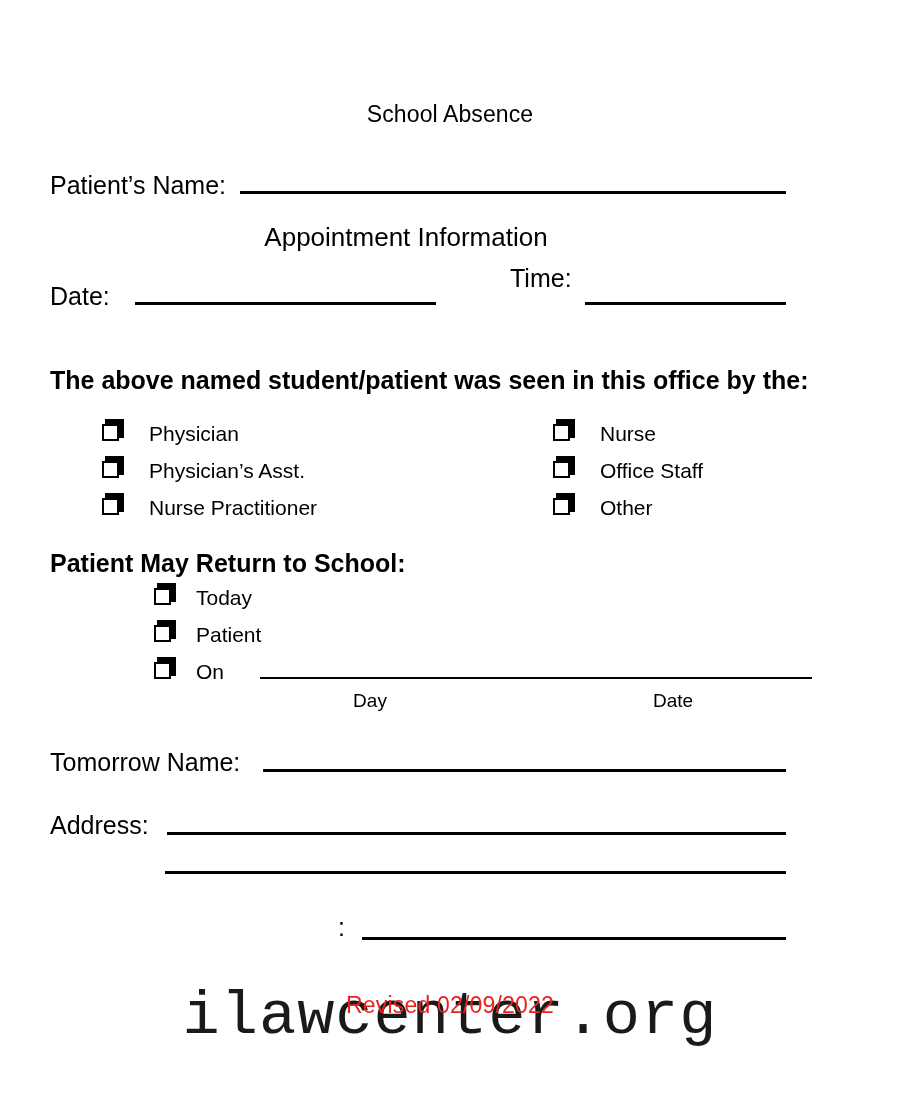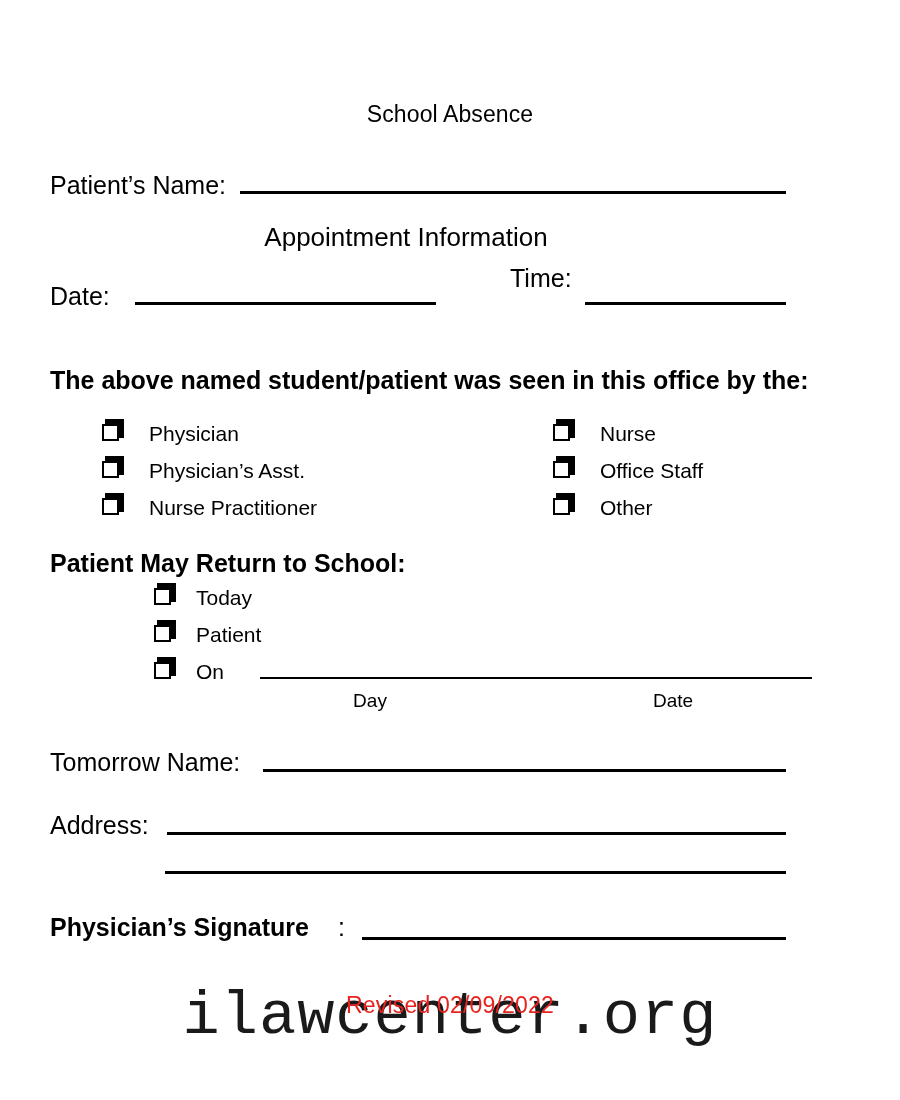--- a/index.html
+++ b/index.html
@@ -204,20 +204,19 @@
   <div class="abs caption" style="left:320px; top:690px; width:100px;">Day</div>
   <div class="abs caption" style="left:623px; top:690px; width:100px;">Date</div>
 
   <div class="abs label" style="left:50px; top:747px;">Tomorrow Name:</div>
   <div class="rule" style="left:263px; top:769px; width:523px;"></div>
 
   <div class="abs label" style="left:50px; top:810px;">Address:</div>
   <div class="rule" style="left:167px; top:832px; width:619px;"></div>
   <div class="rule" style="left:165px; top:871px; width:621px;"></div>
 
-  <div class="abs label bold" style="left:50px; top:912px;">Physician’s Signature</div>
   <div class="abs label" style="left:338px; top:912px;">:</div>
   <div class="rule" style="left:362px; top:937px; width:424px;"></div>
 
   <div class="abs watermark">ilawcenter.org</div>
   <div class="abs revised">Revised 02/09/2022</div>
 
 </div>
 
 </body></html>

